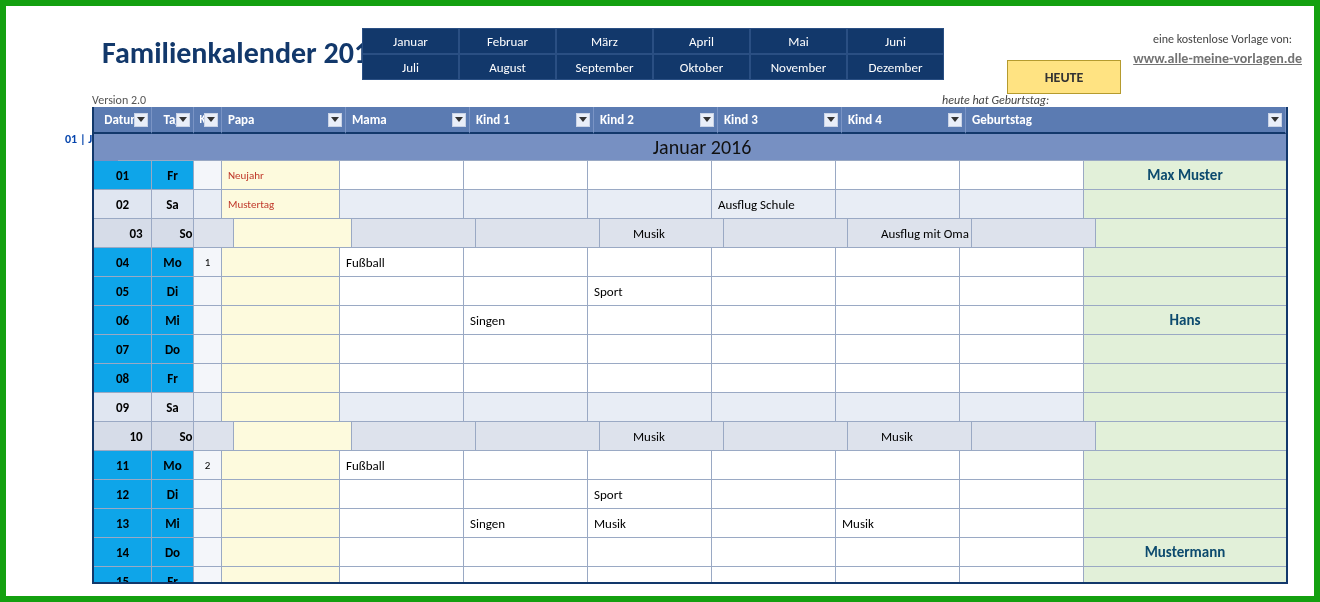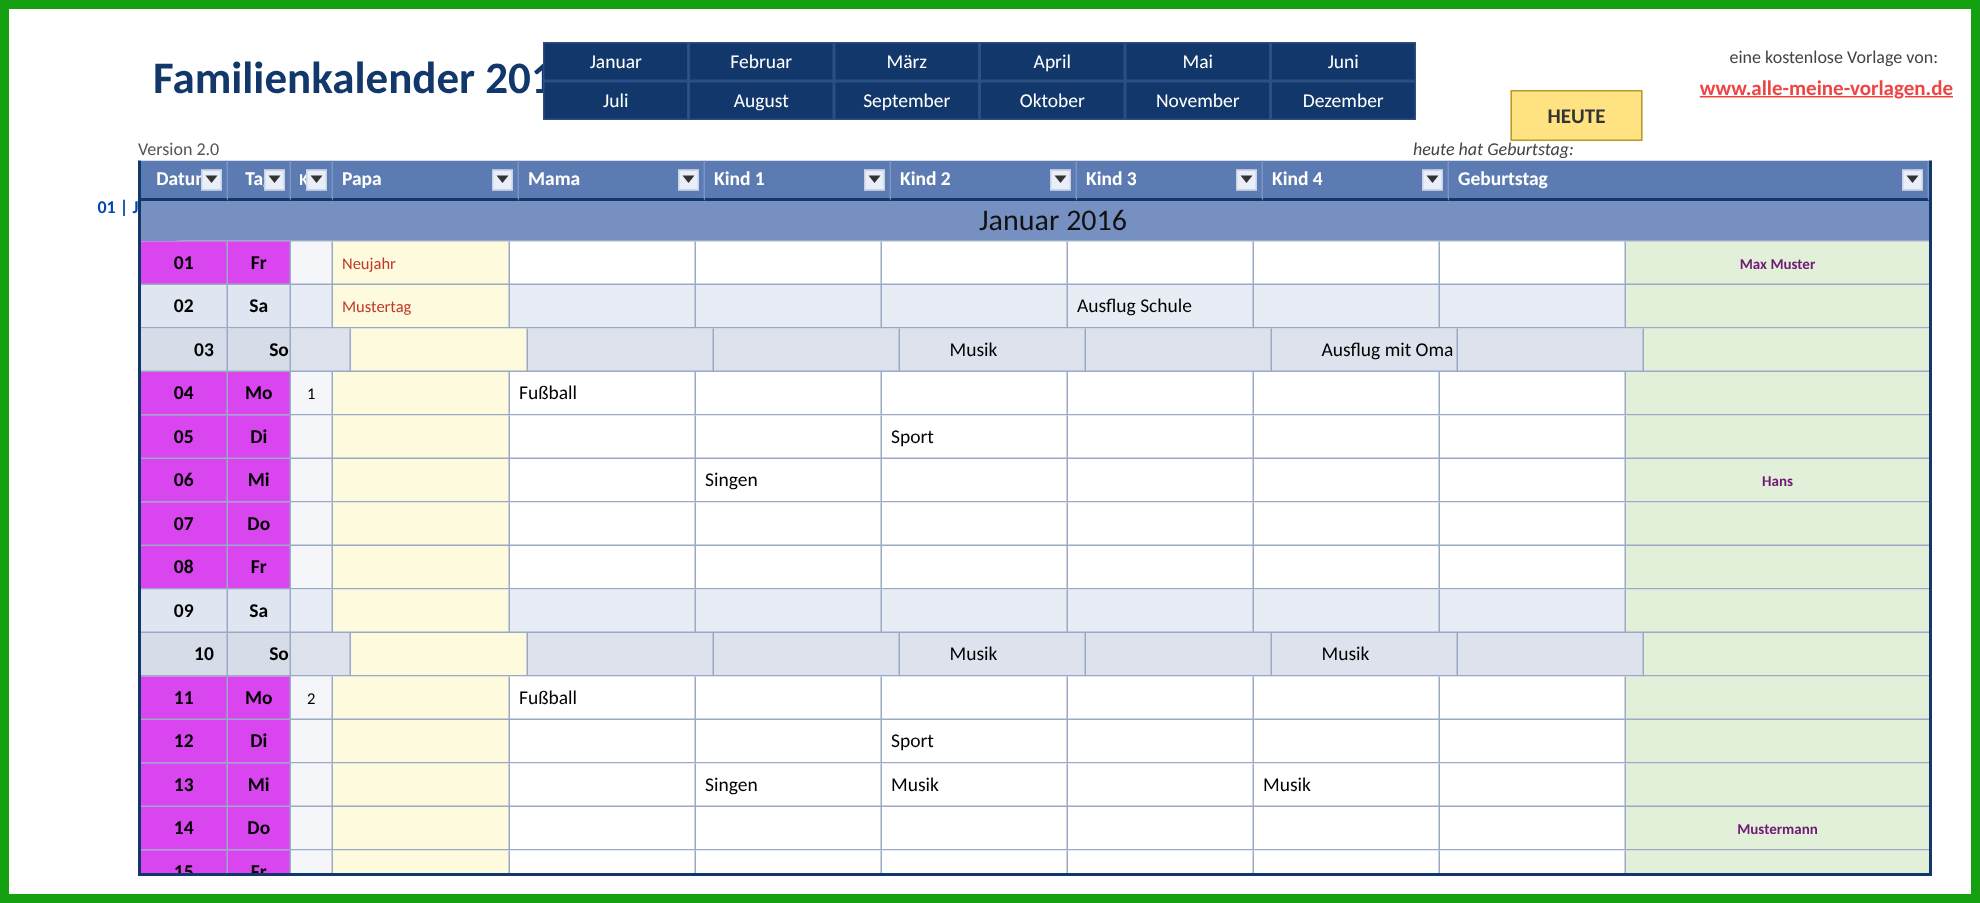--- a/index.html
+++ b/index.html
@@ -48,41 +48,41 @@
     background: #12386b;
     color: #fff;
     font-size: 13px;
     display: flex; align-items: center; justify-content: center;
     border: 1px solid #2a4f83;
     cursor: pointer;
   }
   .today-btn {
     position: absolute;
     left: 925px; top: 38px;
-    width: 88px; height: 34px;
+    width: 114px; height: 34px;
     background: #ffe382;
     border: 1px solid #b59b2e;
     font-size: 14px; font-weight: 700;
     color: #333;
     display:flex;align-items:center;justify-content:center;
     cursor: pointer;
     text-align: center;
   }
   .credit-line {
     position: absolute;
     left: 990px; top: 10px;
     font-size: 12px; color: #444;
     text-align: right;
     width: 220px;
   }
   .credit-link {
     position: absolute;
     left: 980px; top: 28px;
     width: 240px;
-    font-size: 14px; color: #ef4444;
+    font-size: 14px; color: #737373;
     font-weight: 700;
     text-decoration: underline;
     text-align: right;
     cursor: pointer;
   }
   .version {
     position: absolute;
     left: 80px; top: 81px;
     font-size: 12px; color: #555; text-align: center;
   }
@@ -164,27 +164,27 @@
   }
 
   
   .row.wkday .c-holi { background:#fdfadd;text-align:right; }
   .row.wkday .c-pers, .row.wkday .c-bday { background:#ffffff; }
   .row.sat .cell { background:#e8edf5; }
   .row.sat .c-holi { background:#fdfadd; }
   .row.sun .cell { background:#dde2ec;padding-left:33px; }
   .row.sun .c-holi { background:#fdfadd; }
 
-  .row .c-date, .row .c-day { background:#d946ef; }
+  .row .c-date, .row .c-day { background:#0ea5e9; }
   .row.sat .c-date, .row.sat .c-day { background:#e0e6f1; }
   .row.sun .c-date, .row.sun .c-day { background:#d6dce8; }
 
   .row .c-kw { background:#f4f6fa; }
 
-  .green-bday { background:#e2f0d9 !important; color:#701a75; font-size:10px; font-weight:600; justify-content:center; }
+  .green-bday { background:#e2f0d9 !important; color:#0c4a6e; font-size:15px; font-weight:600; justify-content:center; }
   .green-empty { background:#e2f0d9 !important; }
 
   .holi-red { color:#c0392b; }
 
 </style>
 </head>
 <body>
 
 <div class="frame">
     <div class="inner">

